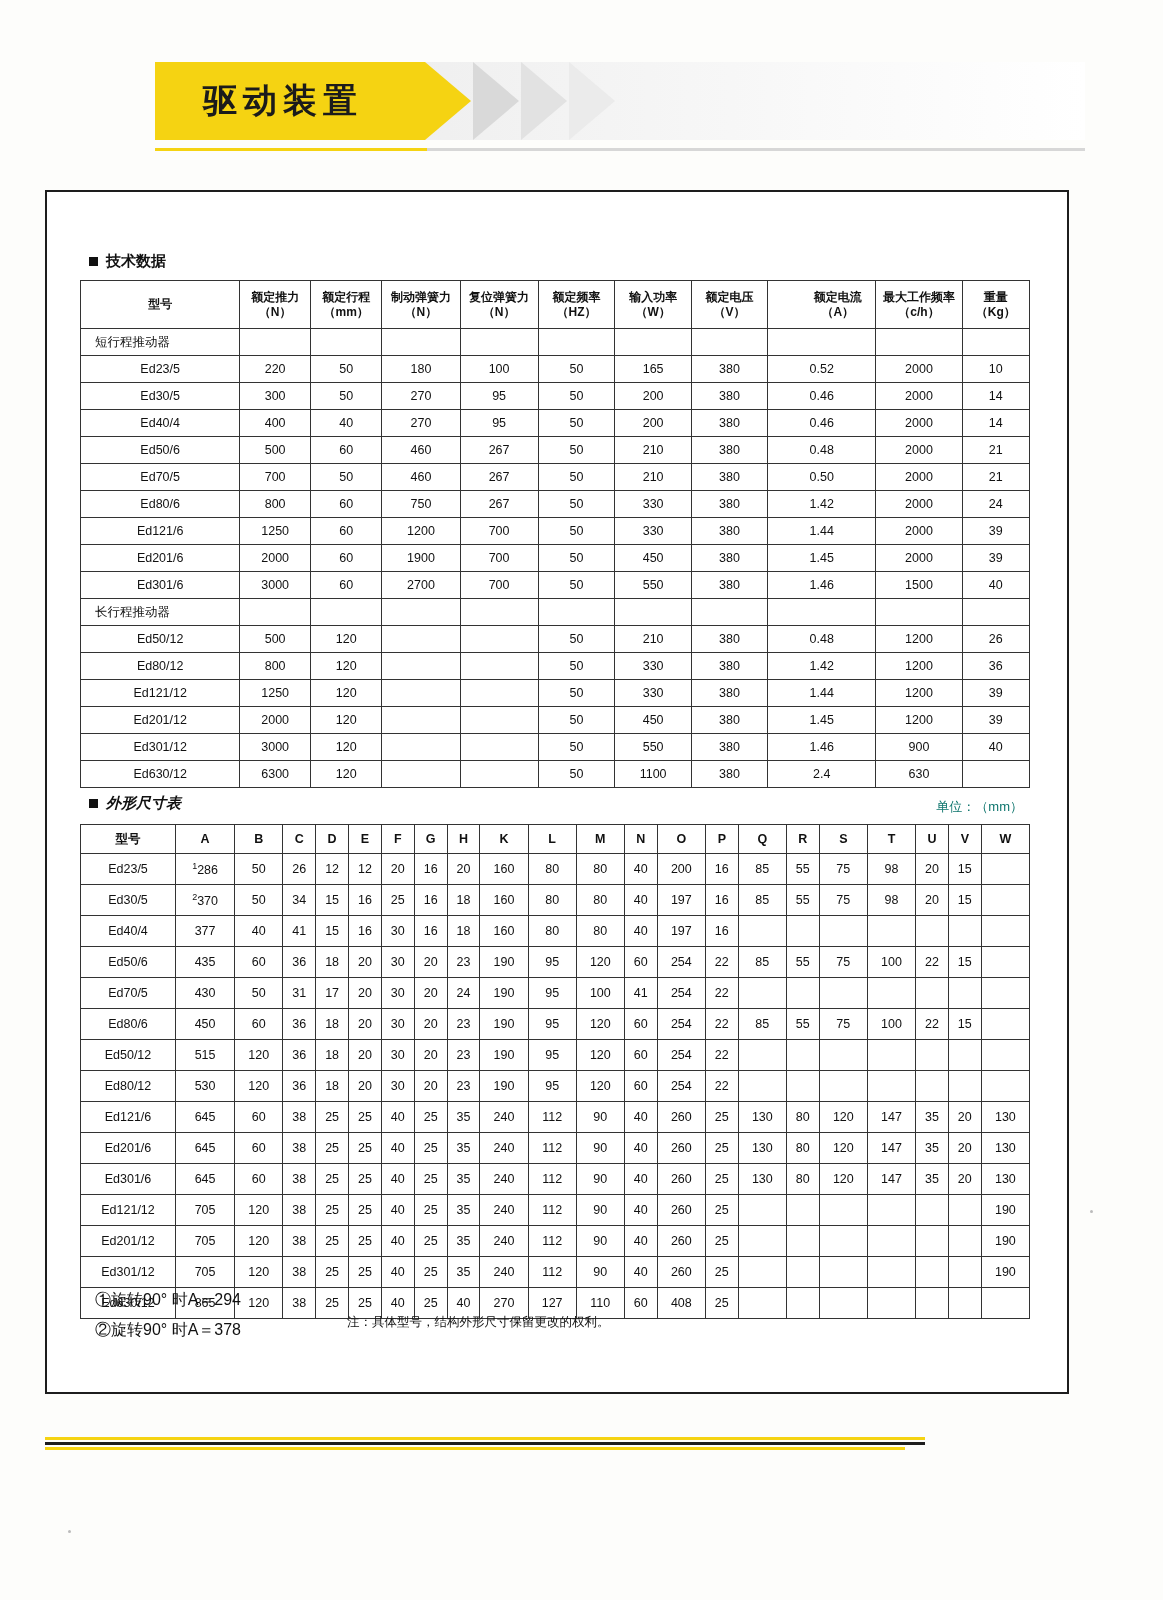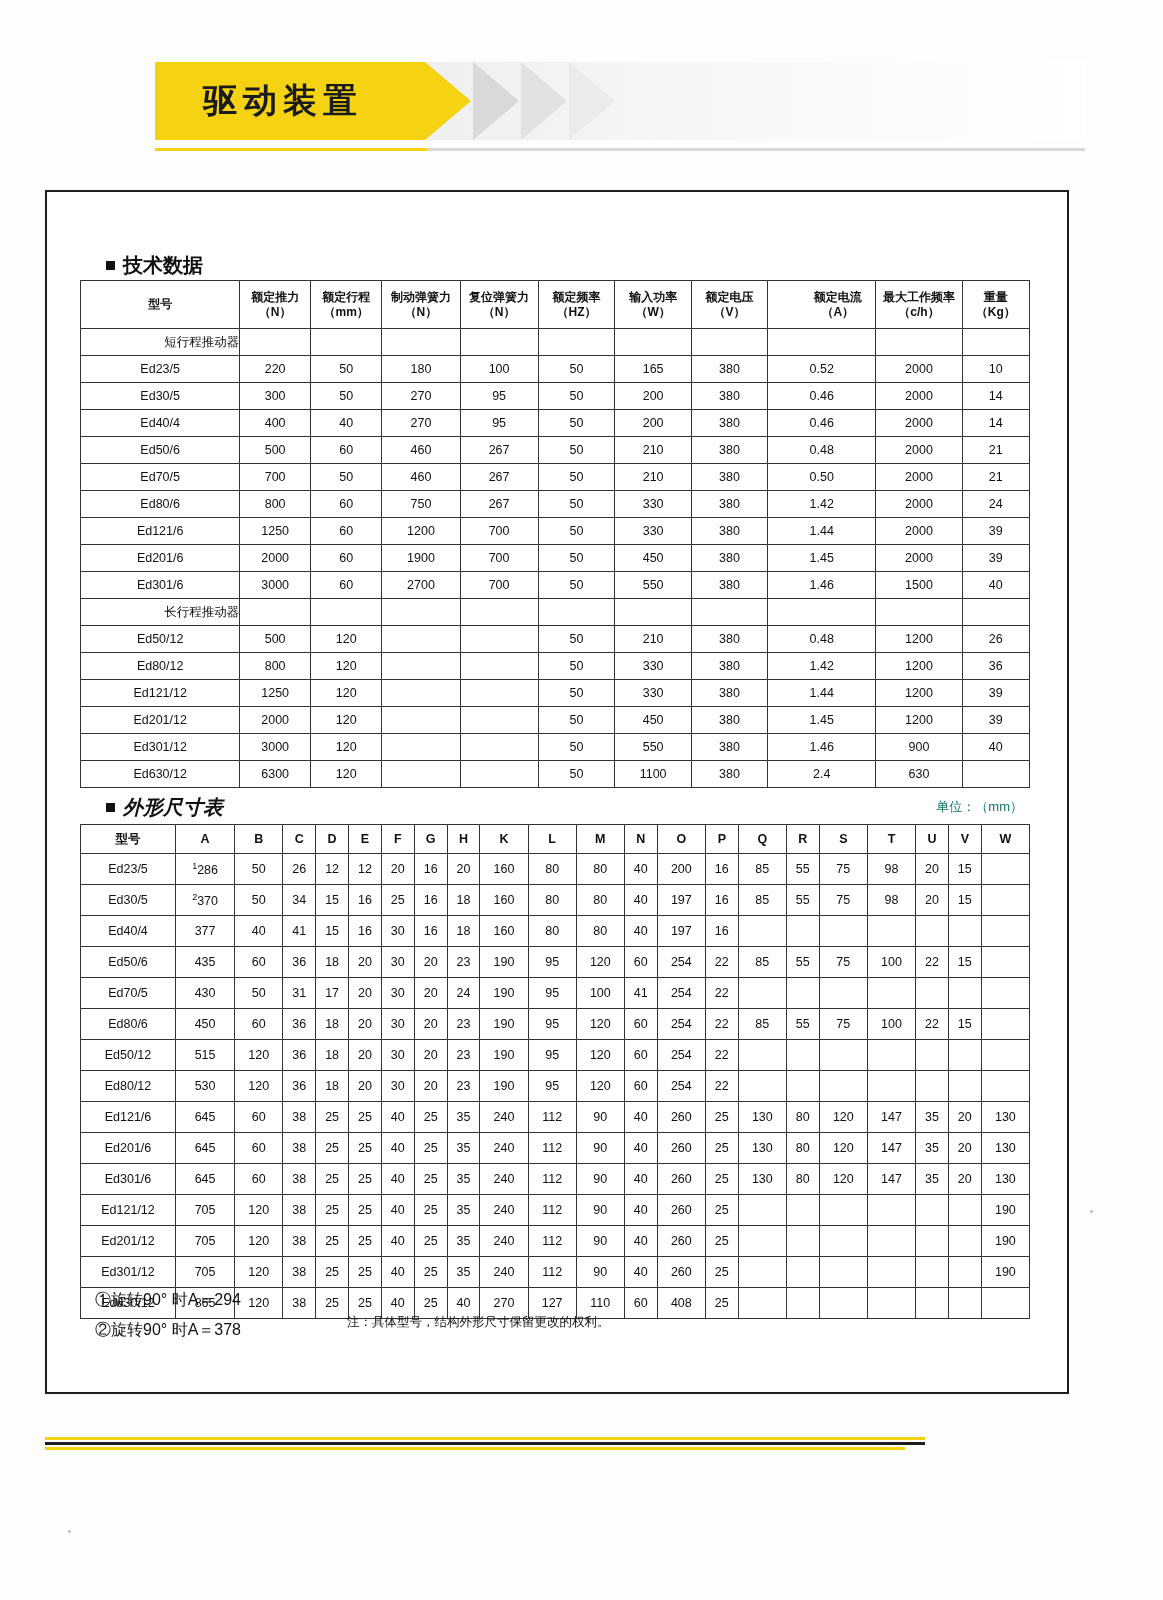--- a/index.html
+++ b/index.html
@@ -86,27 +86,26 @@
     position: absolute;
     left: 45px;
     top: 190px;
     width: 1020px;
     height: 1200px;
     border: 2px solid #1d1d1d;
     background: #fff;
   }
 
   .section-title {
-    font-size: 20px;
+    font-size: 15px;
     font-weight: bold;
     color: #111;
     display: flex;
     align-items: center;
     gap: 8px;
-    margin-left: 17px;
   }
   .sq {
     display: inline-block;
     width: 9px; height: 9px;
     background: #111;
   }
   #tech-title-wrap { position: absolute; left: 42px; top: 60px; }
   #dim-title-wrap  { position: absolute; left: 42px; top: 602px; font-style: italic; }
   #unit-note {
     position: absolute;
@@ -133,21 +132,21 @@
   #tech-table { width: 950px; }
   #tech-table th {
     height: 47px;
     line-height: 1.25;
     font-size: 12px;
     font-weight: bold;
   }
   #tech-table td { height: 26px; }
   #tech-table .model { text-align: center; }
   #tech-table .group-row td {
-    text-align: right;
+    text-align: left;
     padding-left: 14px;
     font-weight: normal;
   }
   #tech-table .group-row td.blank { border-left: 1px solid #333; }
 
   .tbl-wrap-dim {
     position: absolute;
     left: 33px; top: 632px;
   }
   #dim-table { width: 950px; }

